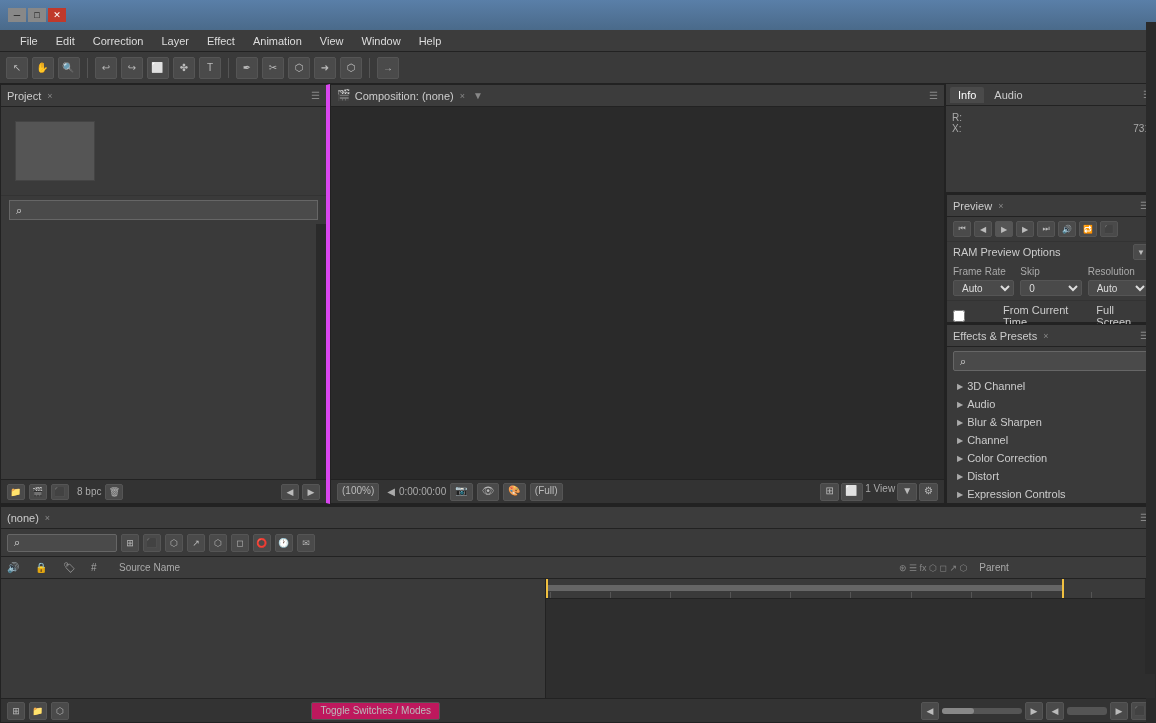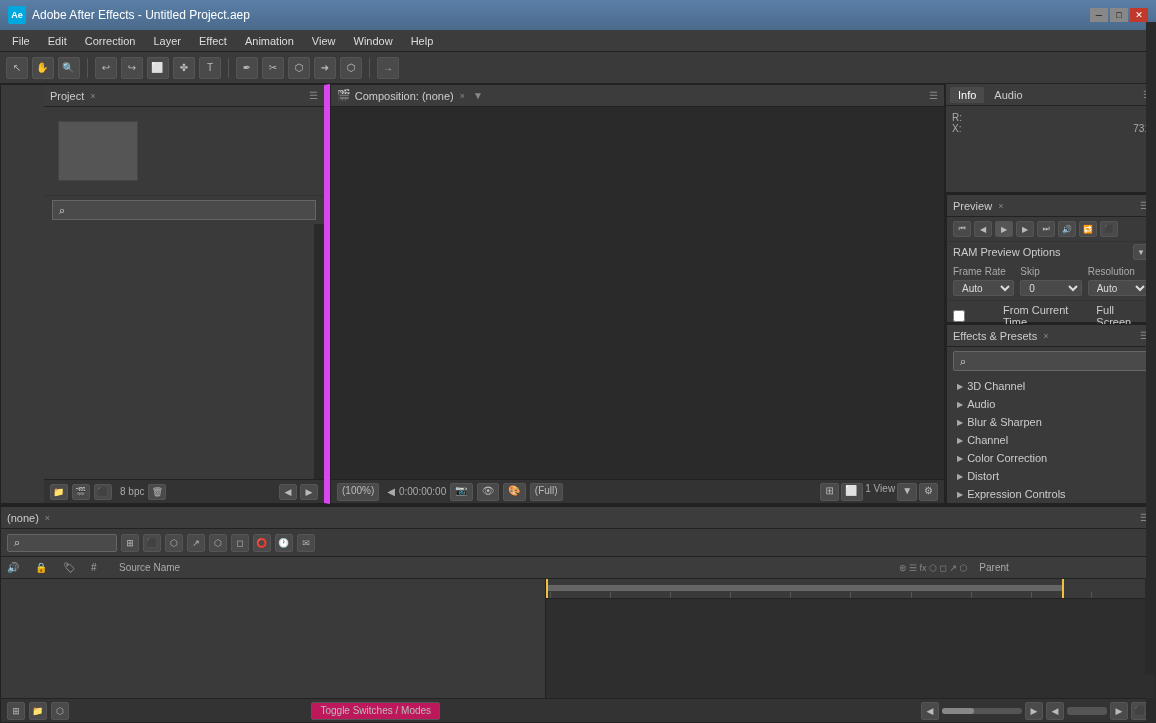--- a/index.html
+++ b/index.html
@@ -60,21 +60,21 @@
     .win-btn.close { background: #c0392b; color: #fff; }
     .win-btn.min { background: #888; }
     .win-btn.max { background: #888; }
 
     
     #menu-bar {
       height: 22px;
       background: #3c3c3c;
       display: flex;
       align-items: center;
-      padding: 0 4px;
+      padding: 0 12px;
       border-bottom: 1px solid #222;
       gap: 2px;
     }
     .menu-item {
       padding: 2px 8px;
       cursor: pointer;
       color: #ddd;
       font-size: 11px;
       border-radius: 2px;
     }
@@ -178,22 +178,21 @@
     .panel-menu-btn {
       margin-left: auto;
       color: #888;
       cursor: pointer;
       font-size: 10px;
     }
 
     
     #project-panel {
       width: 330px;
-      border-right: 6px solid #d946ef;
-      padding-left: 43px;
+      border-right: 4px solid #d946ef;
     }
     .project-preview {
       width: 80px;
       height: 60px;
       background: #555;
       margin: 8px;
       border: 1px solid #444;
     }
     .project-search {
       margin: 4px 8px;
@@ -603,26 +602,20 @@
       border-left: 1px solid #555;
       font-size: 8px;
       color: #777;
       padding-left: 2px;
     }
   </style>
 </head>
 <body>
 
 <div id="title-bar">
-  <div class="title-left">
-    <div class="ae-icon">Ae</div>
-    <span>
-      <span>Adobe After Effects</span> - <span>Untitled Project.aep</span>
-    </span>
-  </div>
   <div class="win-controls">
     <button class="win-btn min">─</button>
     <button class="win-btn max">□</button>
     <button class="win-btn close">✕</button>
   </div>
 </div>
 
 <div id="menu-bar">
   <span class="menu-item">File</span>
   <span class="menu-item">Edit</span>

